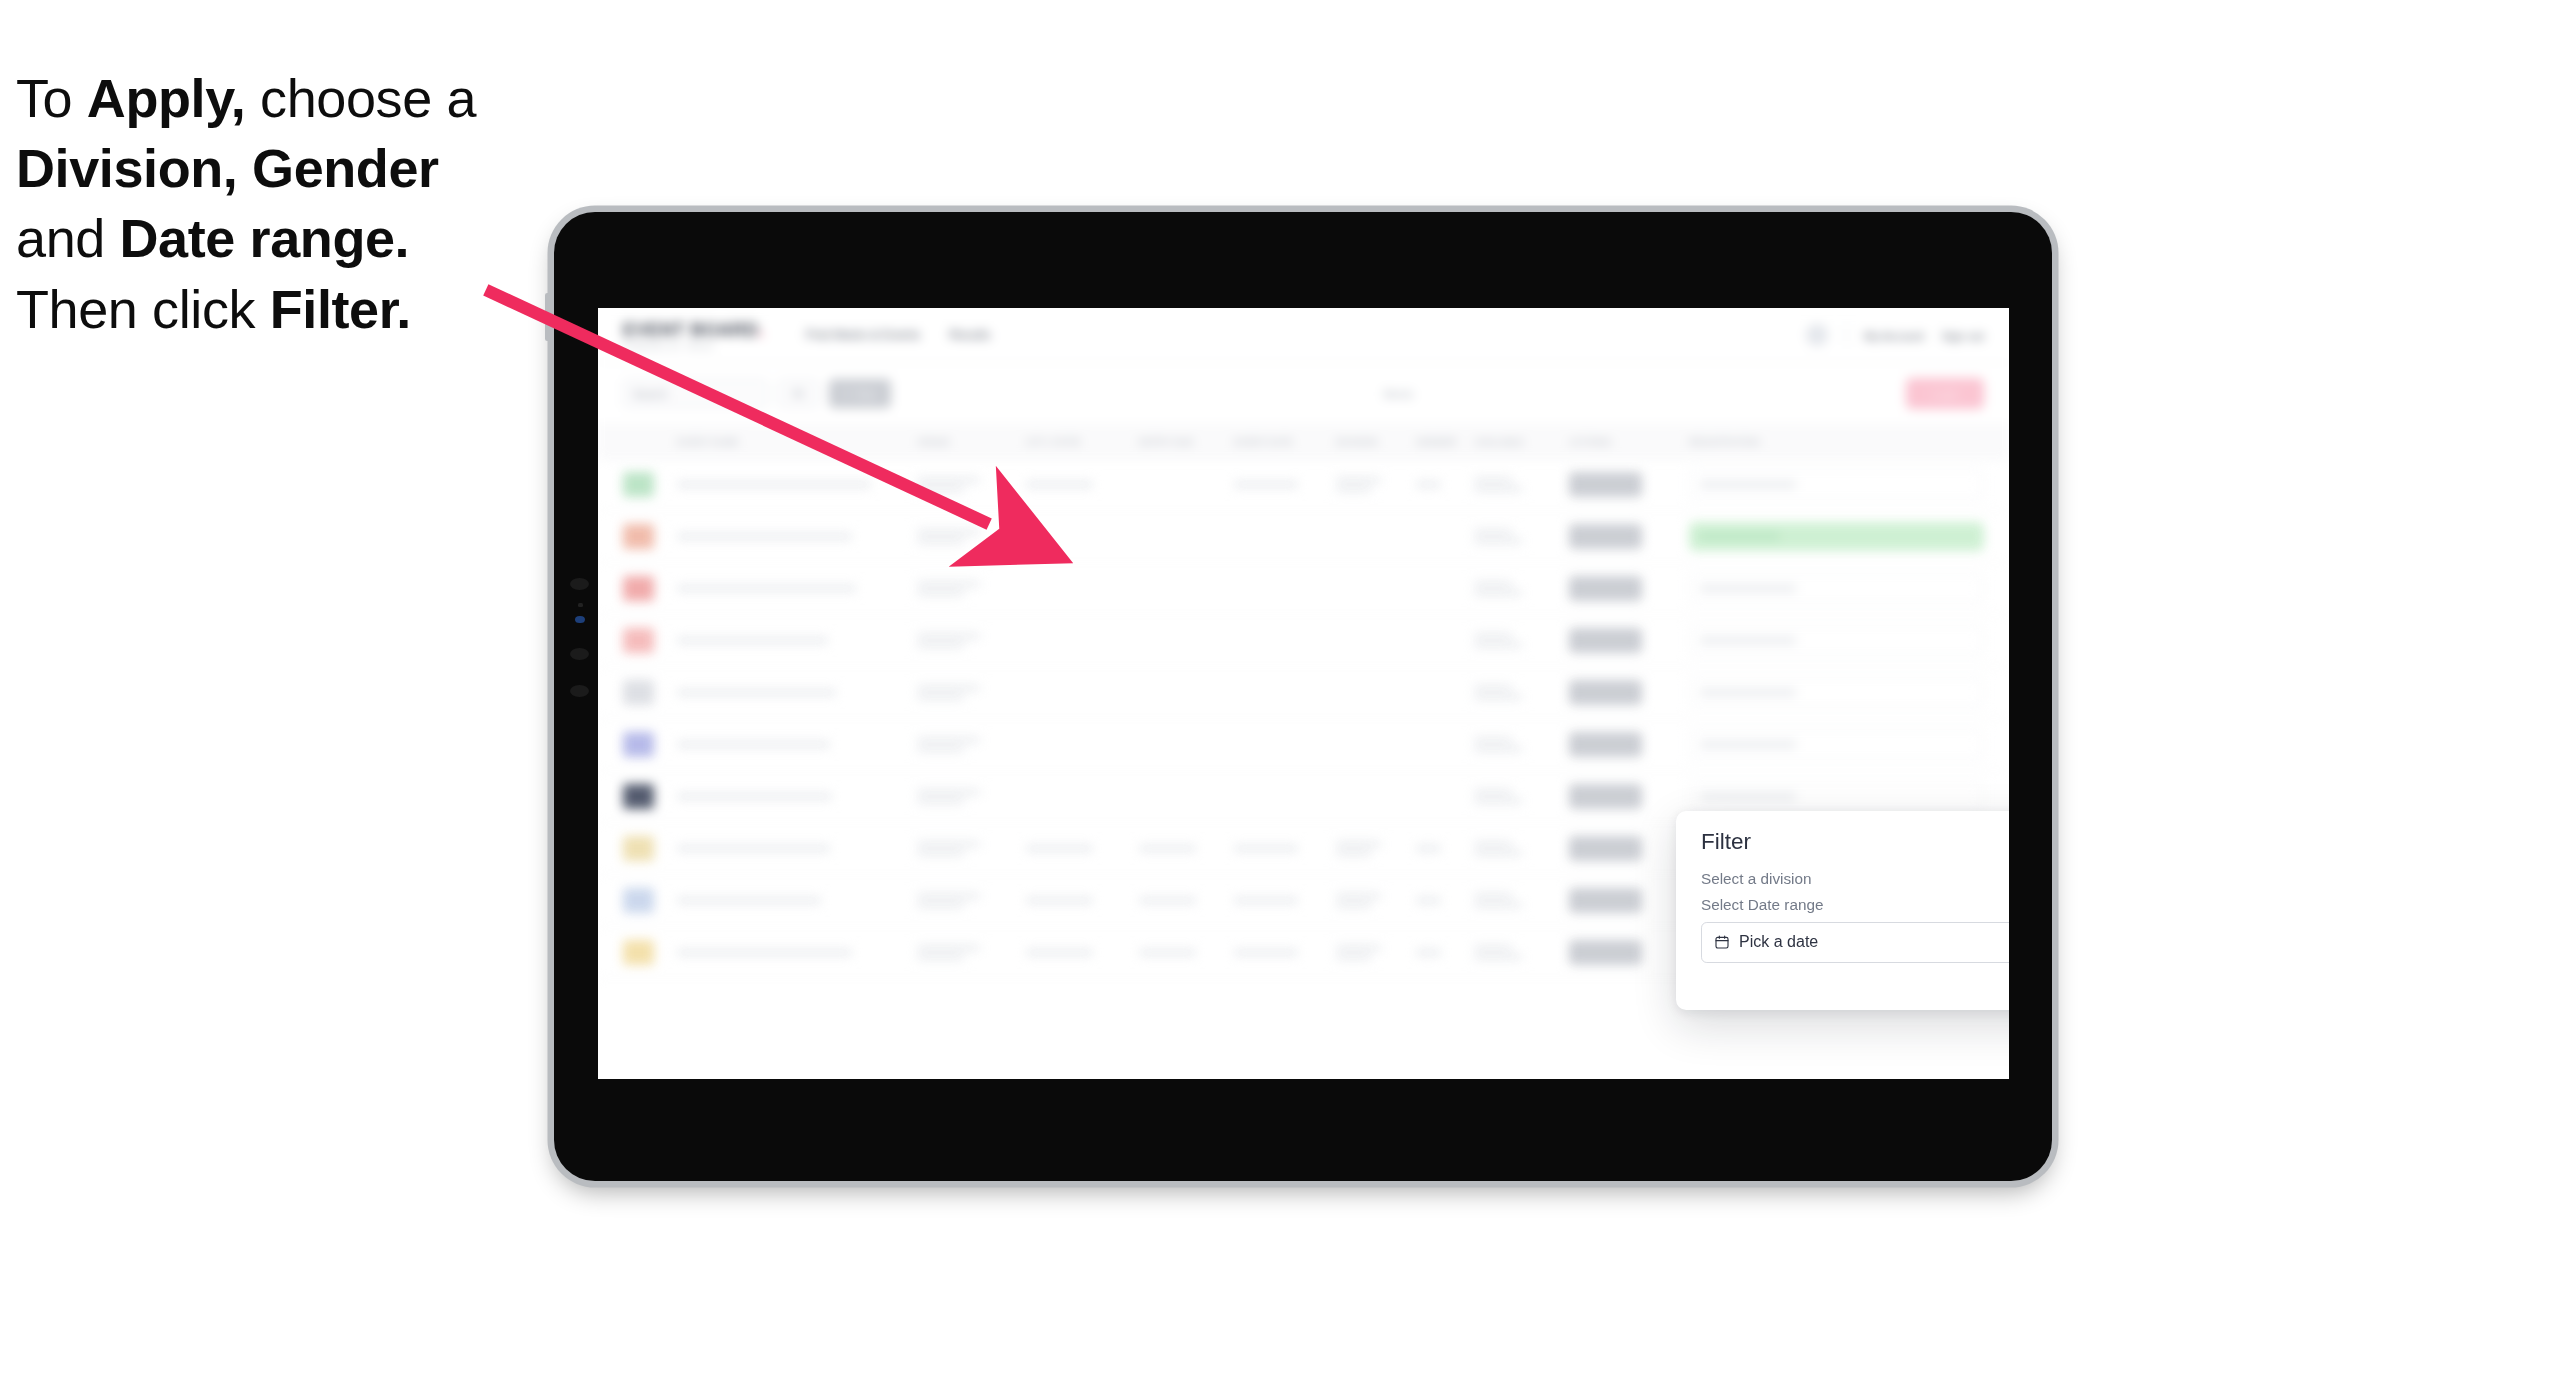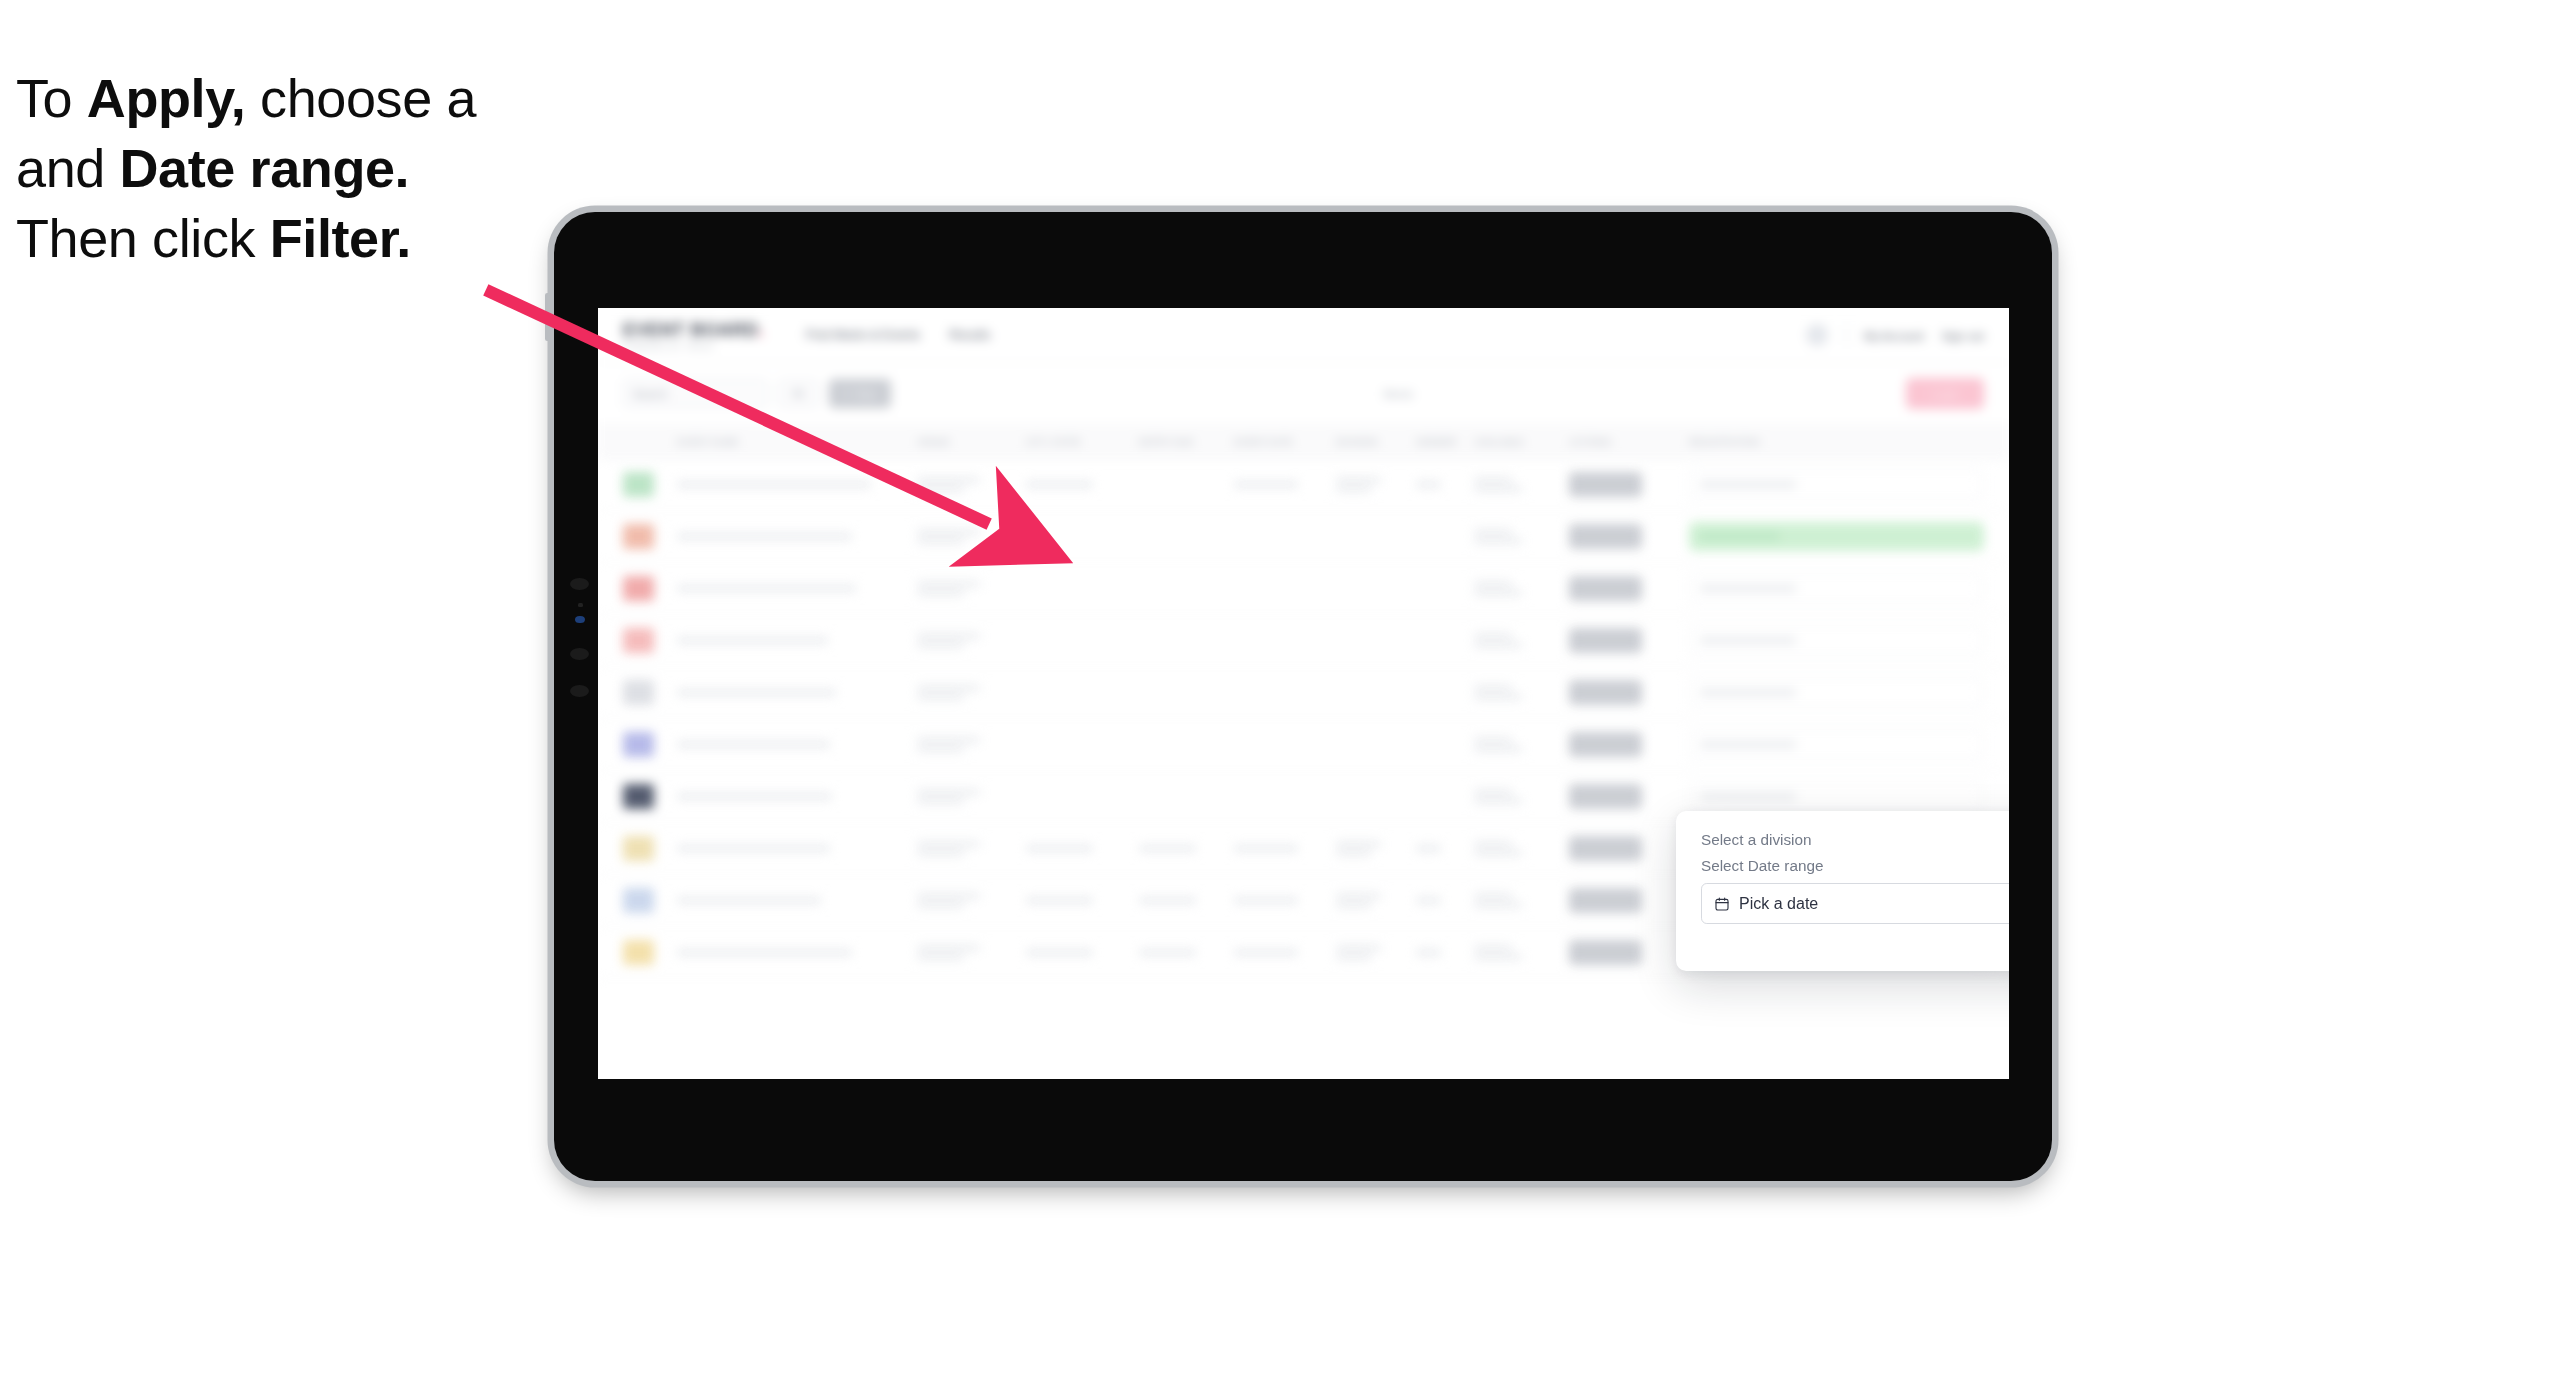--- a/index.html
+++ b/index.html
@@ -333,20 +333,21 @@
     pointer-events: none;
   }
 </style>
 </head>
 <body>
 
 <div id="stage">
 
   <div id="caption">
     <div><span>To </span><span class="b">Apply,</span><span> choose a</span></div>
+    <div><span class="b">Division, Gender</span></div>
     <div><span>and </span><span class="b">Date range.</span></div>
     <div><span>Then click </span><span class="b">Filter.</span></div>
   </div>
 
   <div id="device">
     <div class="btn-power"></div>
     <div class="cam" id="cam1"></div>
     <div class="cam" id="cam2"></div>
     <div class="cam" id="cam3"></div>
     <div id="notch"></div>
@@ -805,20 +806,24 @@
                   </div>
                 </div>
               </div>
             </div>
         </div>
 
       </div>
 
       <div id="modal">
 
+        <div class="m-head">
+          <div class="m-title">Filter</div>
+
+        </div>
 
         <div class="field">
           <span class="f-label">Select a division</span>
         </div>
 
 
         <div class="field">
           <span class="f-label">Select Date range</span>
           <div class="f-control">
             <span class="cal-icon">

